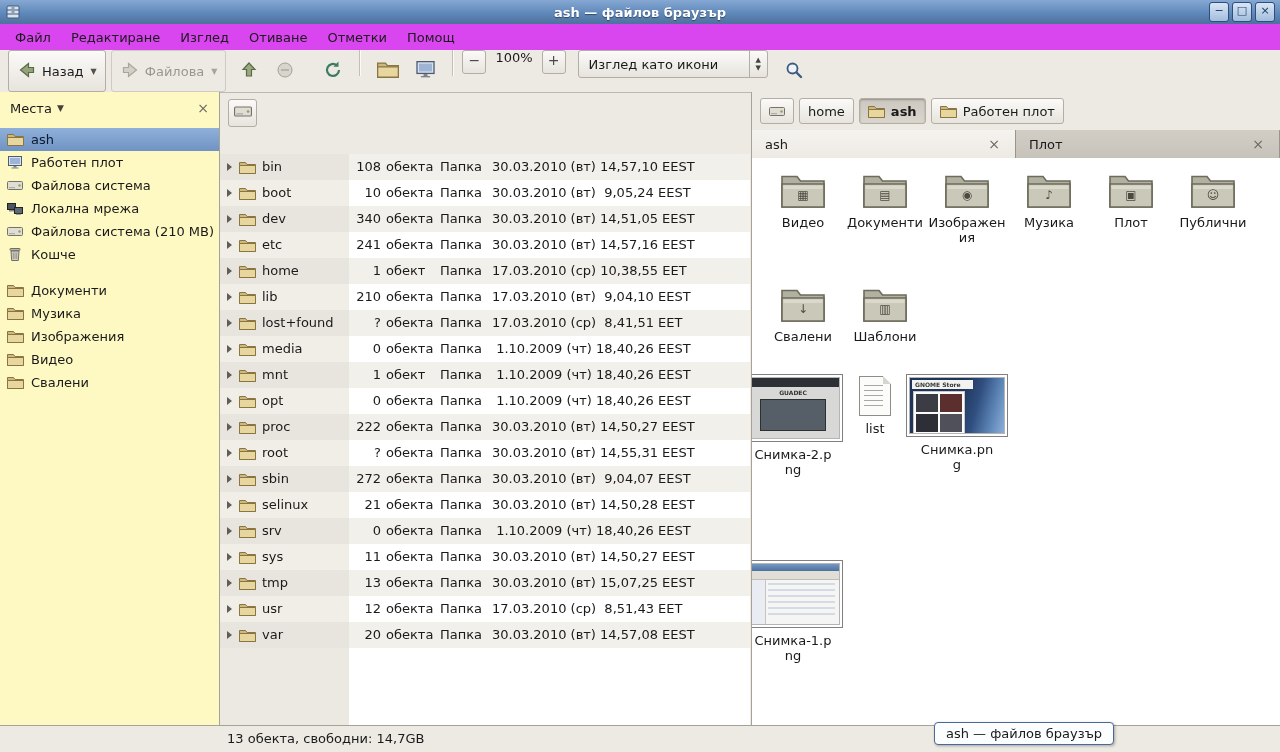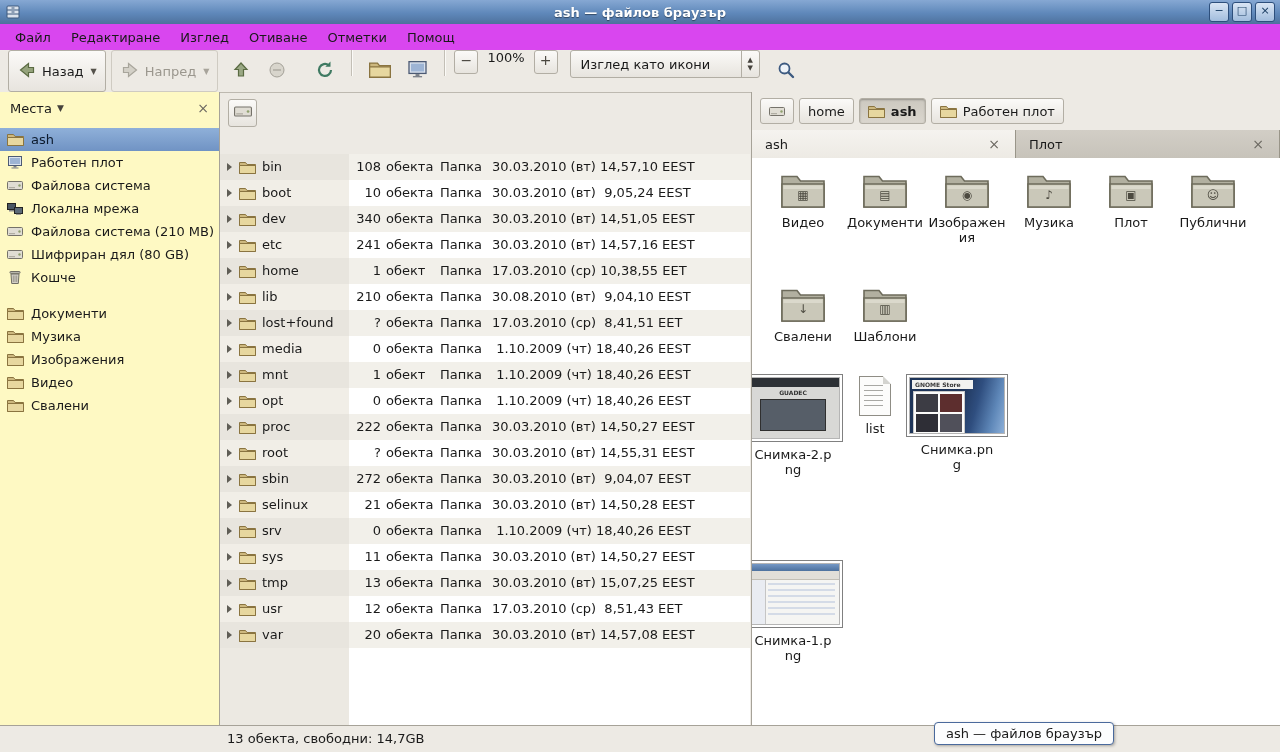--- a/index.html
+++ b/index.html
@@ -184,21 +184,21 @@
       <span><svg width="20" height="20" viewBox="0 0 20 20">
             <path d="M11.5 3.5 3.5 10l8 6.5v-4h5v-5h-5z" fill="#95a37c" stroke="#5a6a42" stroke-width="1.2"></path>
           </svg></span>
       <span>Назад</span>
       <span class="drop-arrow">▼</span>
     </div>
     <div class="tb-raised disabled">
       <span><svg width="20" height="20" viewBox="0 0 20 20">
             <path d="M8.5 3.5 16.5 10l-8 6.5v-4h-5v-5h5z" fill="#d3d0c7" stroke="#a8a59b" stroke-width="1.2"></path>
           </svg></span>
-      <span>Напред</span>
+      <span>Файлова</span>
       <span class="drop-arrow">▼</span>
     </div>
     <div class="tb-flat">
       <span><svg width="20" height="20" viewBox="0 0 20 20">
             <path d="M10 3 4 9.5h3.5V16h5V9.5H16z" fill="#9aa884" stroke="#5a6a42" stroke-width="1.2"></path>
           </svg></span>
     </div>
     <div class="tb-flat">
       <span><svg width="20" height="20" viewBox="0 0 20 20">
             <circle cx="10" cy="10" r="7" fill="#d8d5cc" stroke="#a3a097"></circle>
@@ -299,30 +299,20 @@
               <rect x="0.5" y="2.5" width="15" height="8" rx="1" fill="#e0ddd4" stroke="#75726a"></rect>
               <rect x="2" y="8" width="6" height="1.2" fill="#b0ada3"></rect>
               <circle cx="12.5" cy="6.5" r="1.2" fill="#8fa06e"></circle>
             </svg>
           </span>
           <span class="side-label">Файлова система (210 MB)</span>
         </div>
         <div class="side-item">
           <span class="side-icon">
             <svg width="16" height="13" viewBox="0 0 16 13">
-              <rect x="0.5" y="2.5" width="15" height="8" rx="1" fill="#e0ddd4" stroke="#75726a"></rect>
-              <rect x="2" y="8" width="6" height="1.2" fill="#b0ada3"></rect>
-              <circle cx="12.5" cy="6.5" r="1.2" fill="#8fa06e"></circle>
-            </svg>
-          </span>
-          <span class="side-label">Шифриран дял (80 GB)</span>
-        </div>
-        <div class="side-item">
-          <span class="side-icon">
-            <svg width="16" height="13" viewBox="0 0 16 13">
               <rect x="3" y="0.5" width="10" height="1.8" rx="0.5" fill="#cac7be" stroke="#6f6d64"></rect>
               <path d="M4 3h8l-0.7 9.5H4.7z" fill="#d4d1c8" stroke="#6f6d64"></path>
               <path d="M6.3 4.5v6.5M8 4.5v6.5M9.7 4.5v6.5" stroke="#9a978e" fill="none"></path>
             </svg>
           </span>
           <span class="side-label">Кошче</span>
         </div>
         <div class="side-sep"></div>
         <div class="side-item">
           <span class="side-icon">
@@ -443,21 +433,21 @@
           <div class="tc c-type">Папка</div>
           <div class="tc c-date">17.03.2010 (ср) 10,38,55 EET</div>
         </div>
         <div class="trow">
           <div class="tc c-name"><span class="expander"></span><span class="row-folder"><svg width="17" height="13" viewBox="0 0 17 13">
                 <path d="M0.5 1.5h6l1.6 2h8.4v9h-16z" fill="#cdb87f" stroke="#8a7440"></path>
                 <path d="M0.5 4.5h16v8h-16z" fill="#e7d79f" stroke="#8a7440"></path>
               </svg></span><span class="fname">lib</span></div>
           <div class="tc c-size"><span class="num">210</span><span class="unit">обекта</span></div>
           <div class="tc c-type">Папка</div>
-          <div class="tc c-date">30.08.2010 (вт)  9,04,10 EEST</div>
+          <div class="tc c-date">17.03.2010 (вт)  9,04,10 EEST</div>
         </div>
         <div class="trow">
           <div class="tc c-name"><span class="expander"></span><span class="row-folder"><svg width="17" height="13" viewBox="0 0 17 13">
                 <path d="M0.5 1.5h6l1.6 2h8.4v9h-16z" fill="#cdb87f" stroke="#8a7440"></path>
                 <path d="M0.5 4.5h16v8h-16z" fill="#e7d79f" stroke="#8a7440"></path>
               </svg></span><span class="fname">lost+found</span></div>
           <div class="tc c-size"><span class="num">?</span><span class="unit">обекта</span></div>
           <div class="tc c-type">Папка</div>
           <div class="tc c-date">17.03.2010 (ср)  8,41,51 EET</div>
         </div>

